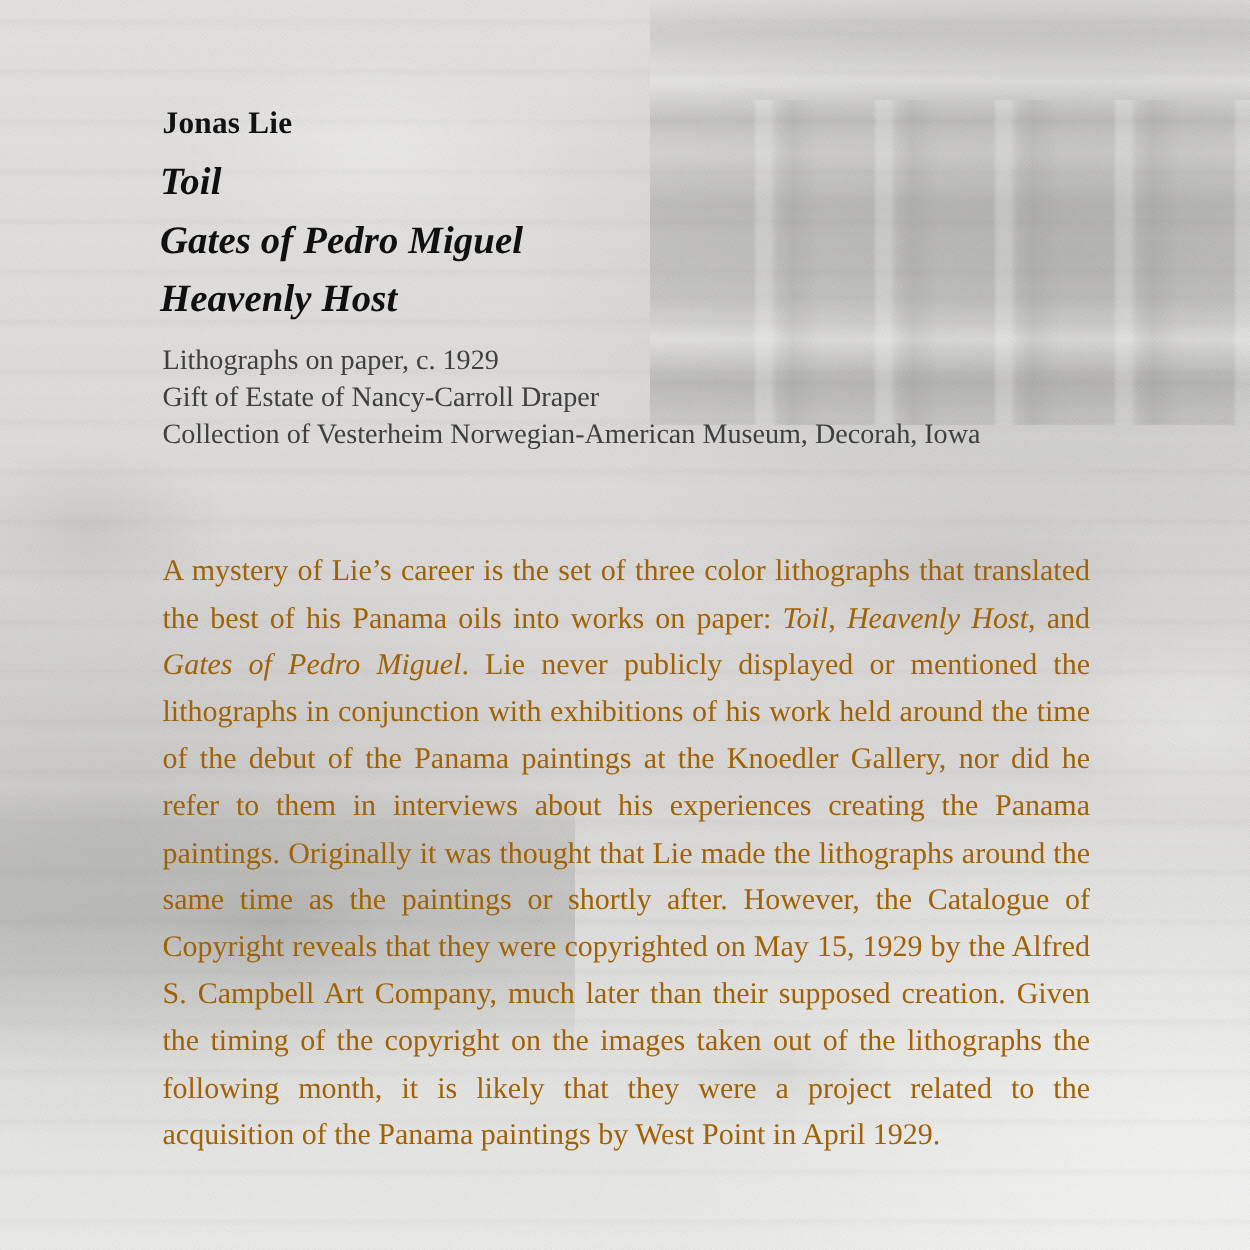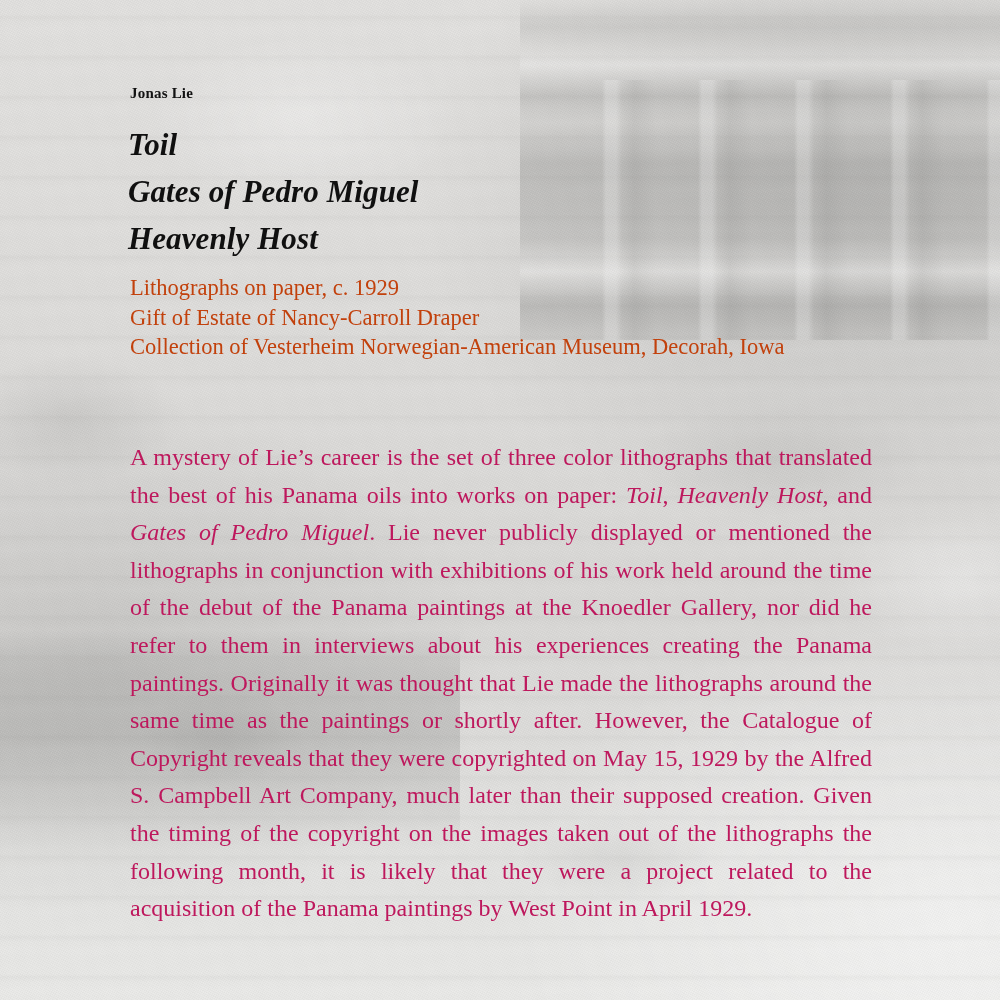--- a/index.html
+++ b/index.html
@@ -146,21 +146,21 @@
     left: 130px;
     top: 0;
     width: 742px;
     height: 1000px;
   }
 
   .artist {
     position: absolute;
     left: 0;
     top: 85px;
-    font-size: 15px;
+    font-size: 25px;
     font-weight: bold;
     letter-spacing: 0.2px;
     line-height: 1.1;
     color: #121212;
   }
 
   .titles {
     position: absolute;
     left: -2px;
     top: 121px;
@@ -177,37 +177,37 @@
     white-space: nowrap;
   }
 
   .credits {
     position: absolute;
     left: 0;
     top: 273px;
     width: 760px;
     font-size: 22.5px;
     line-height: 29.5px;
-    color: #c2410c;
+    color: #404040;
   }
 
   .credit-line {
     white-space: nowrap;
   }
 
   .body-copy {
     position: absolute;
     left: 0;
     top: 415px;
     width: 742px;
     font-size: 24px;
     line-height: 37.6px;
     text-align: justify;
     text-justify: inter-word;
-    color: #be185d;
+    color: #a16207;
     hyphens: none;
   }
 
   .body-copy em {
     font-style: italic;
   }
 </style>
 </head>
 <body>
 

